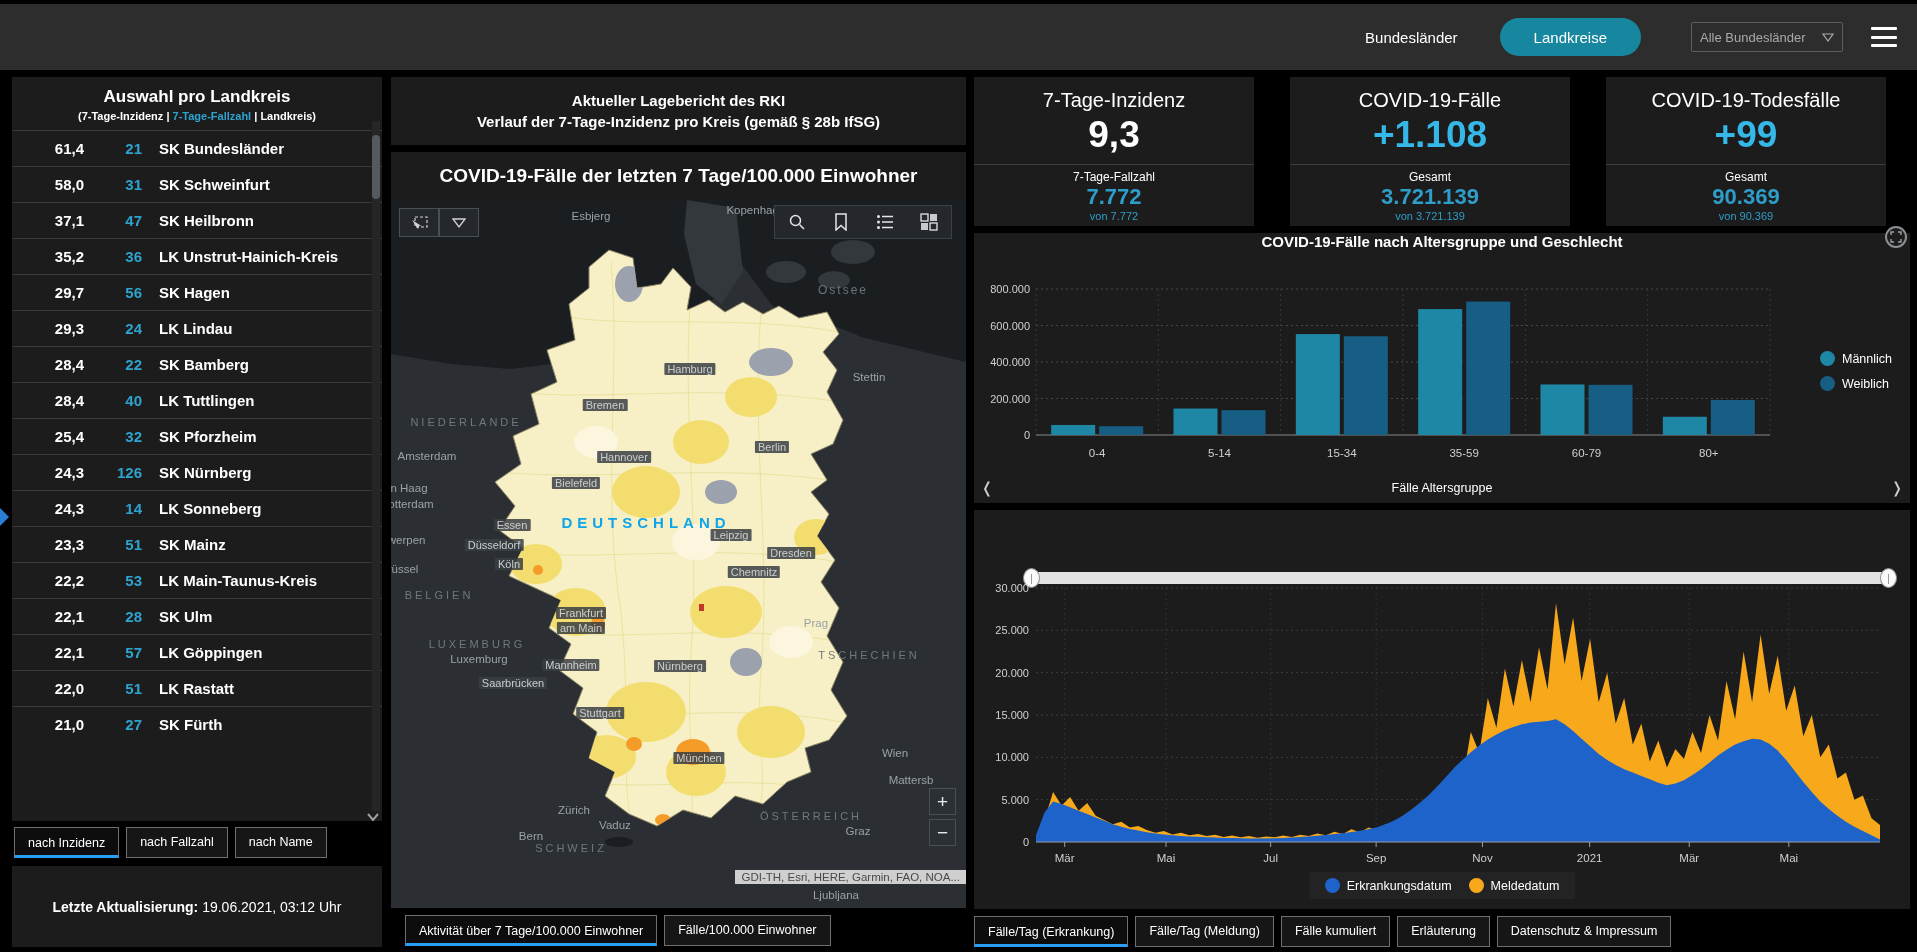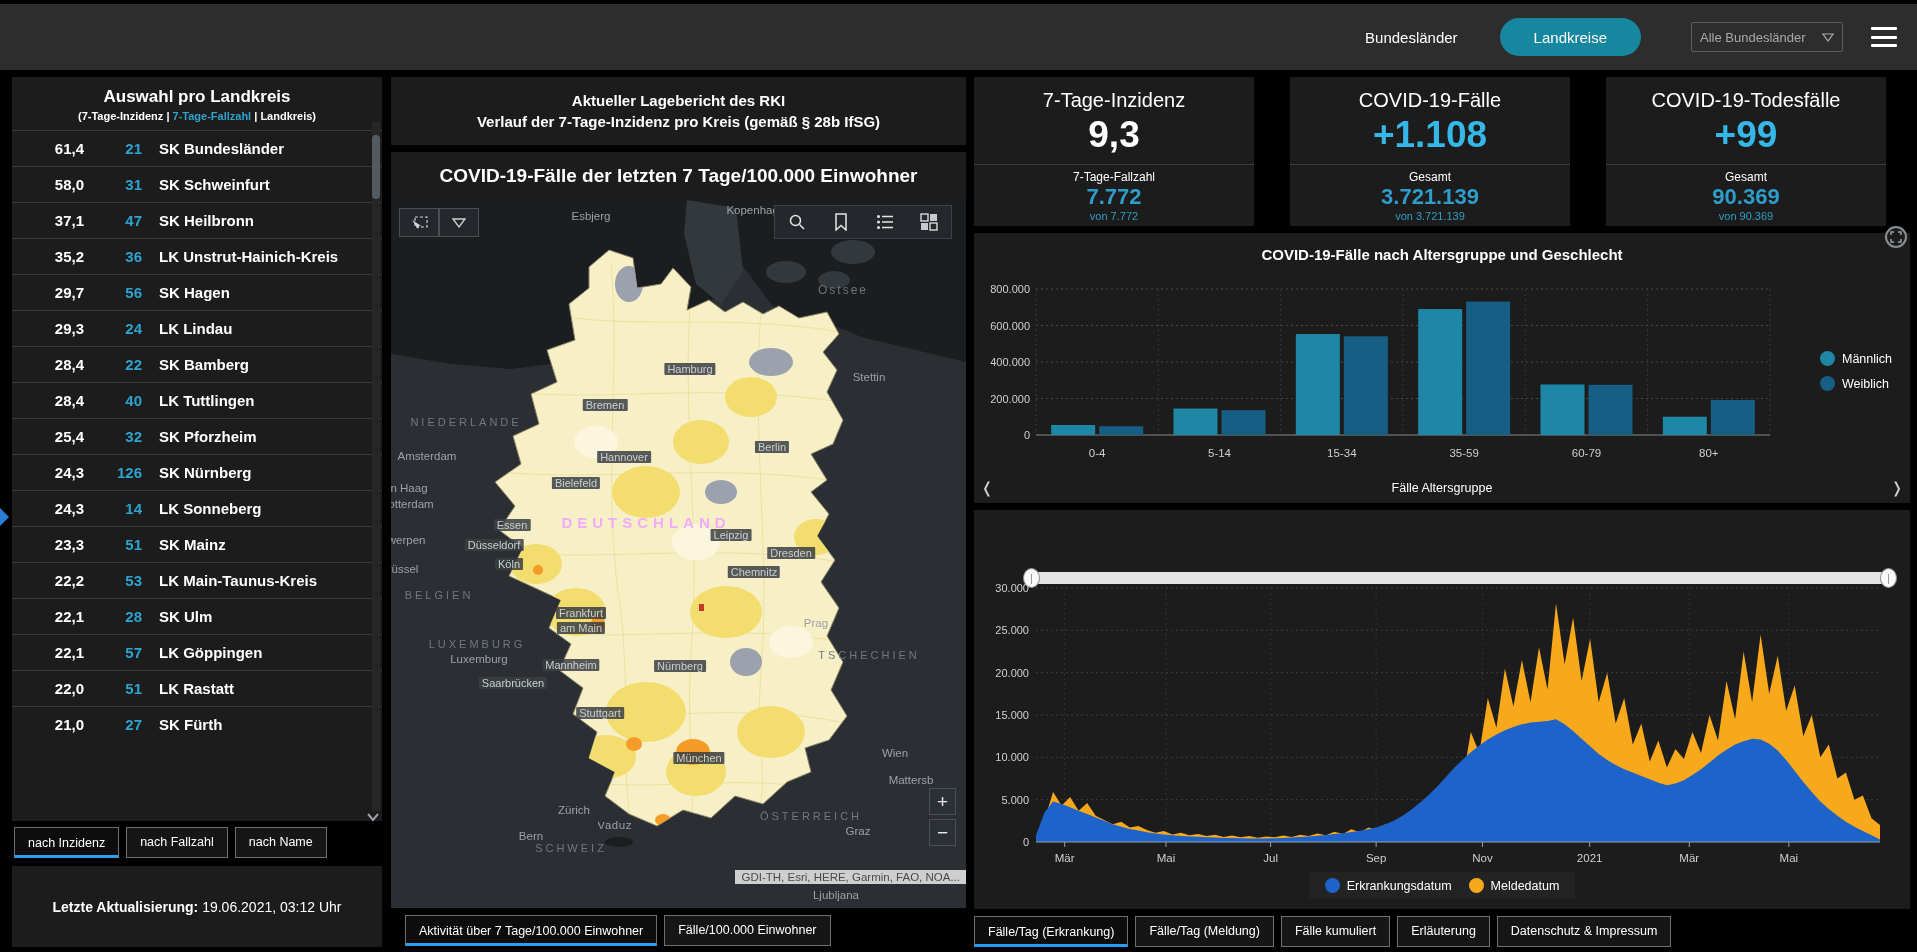--- a/index.html
+++ b/index.html
@@ -64,21 +64,21 @@
 
   #map-panel { left:391px; top:152px; width:575px; height:756px; background:#24282c; overflow:hidden; }
   #map-title { position:absolute; left:0; top:0; width:575px; height:48px; background:#1c1c1c;
                display:flex; align-items:center; justify-content:center; font-size:19px; font-weight:700; z-index:5; }
   #map-svg { position:absolute; left:0; top:0; }
   .map-label { position:absolute; z-index:4; white-space:nowrap; transform:translate(-50%,-50%);
                pointer-events:none; }
   .ml-place { font-size:11px; color:#c9ced2; background:rgba(58,62,66,.85); padding:0px 3px; border-radius:1px; }
   .ml-city  { font-size:11.5px; color:#9ba1a6; }
   .ml-country { font-size:11px; color:#71787d; letter-spacing:3px; }
-  .ml-country-big { font-size:15px; color:#f0abfc; letter-spacing:5px; font-weight:700; }
+  .ml-country-big { font-size:15px; color:#0ea5e9; letter-spacing:5px; font-weight:700; }
   .ml-water { font-size:12px; color:#6d7478; letter-spacing:2px; }
 
   .map-toolbox { position:absolute; z-index:6; display:flex; }
   .tool-btn { width:40px; height:29px; background:#24282c; border:1px solid #4a4f54; display:flex;
               align-items:center; justify-content:center; cursor:pointer; }
   #map-tools-left { left:8px; top:56px; }
   #map-tools-right { right:14px; top:53px; background:#24282c; border:1px solid #3c4145; height:34px; align-items:center; }
   #map-tools-right .tool-btn { border:none; width:44px; height:32px; }
   #map-zoom { right:10px; bottom:62px; flex-direction:column; z-index:6; position:absolute; }
   #map-zoom .tool-btn { width:27px; height:27px; font-size:19px; color:#e8e8e8; background:#2b3034; }
@@ -91,21 +91,21 @@
                display:flex; flex-direction:column; align-items:center; }
   .stat-card .st { font-size:20px; font-weight:400; margin-top:12px; }
   .stat-card .sv { font-size:37px; font-weight:700; margin-top:2px; }
   .stat-card .dv { width:100%; border-top:1px solid #3c3c3c; margin-top:8px; }
   .stat-card .sl { font-size:12px; margin-top:5px; }
   .stat-card .s2 { font-size:22px; font-weight:700; color:var(--stat-teal,#2f9dc9); }
   .stat-card .of { font-size:11px; color:var(--stat-teal,#2f9dc9); }
   .val-white { color:#fff; } .val-cyan { color:var(--stat-cyan,#35b8e8); }
 
   #age-panel { left:974px; top:233px; width:936px; height:270px; }
-  #age-title { text-align:center; font-size:15px; font-weight:700; padding-top:13px; }
+  #age-title { text-align:center; font-size:15px; font-weight:700; }
   #age-legend { position:absolute; right:18px; top:118px; display:flex; flex-direction:column; gap:10px; }
   .leg-item { display:flex; align-items:center; gap:7px; font-size:12.5px; }
   .leg-dot { width:15px; height:15px; border-radius:50%; }
   #age-footer { position:absolute; left:0; bottom:6px; width:100%; display:flex; align-items:center; }
   #age-footer .xl { flex:1; text-align:center; font-size:12.5px; }
   .pager { width:26px; color:#cfcfcf; font-size:15px; text-align:center; cursor:pointer; }
   #age-expand { position:absolute; right:3px; top:-7px; width:22px; height:22px; border-radius:50%;
                 border:2px solid #8a8f93; background:#1c1c1c; color:#9aa0a6; font-size:10px;
                 display:flex; align-items:center; justify-content:center; cursor:pointer; z-index:3; }
 
@@ -342,21 +342,21 @@
         <span class="map-label ml-place" style="left: 122px; top: 531px;">Saarbrücken</span>
         <span class="map-label ml-place" style="left: 180px; top: 513px;">Mannheim</span>
         <span class="map-label ml-place" style="left: 289px; top: 514px;">Nürnberg</span>
         <span class="map-label ml-place" style="left: 209px; top: 561px;">Stuttgart</span>
         <span class="map-label ml-place" style="left: 308px; top: 606px;">München</span>
         <span class="map-label ml-city" style="left: 504px; top: 601px;">Wien</span>
         <span class="map-label ml-city" style="left: 520px; top: 628px;">Mattersb</span>
         <span class="map-label ml-country" style="left: 420px; top: 664px;">ÖSTERREICH</span>
         <span class="map-label ml-city" style="left: 467px; top: 679px;">Graz</span>
         <span class="map-label ml-city" style="left: 183px; top: 658px;">Zürich</span>
-        <span class="map-label ml-city" style="left: 224px; top: 673px; font-family: Liberation Mono, monospace;">Vaduz</span>
+        <span class="map-label ml-city" style="left: 224px; top: 673px;">Vaduz</span>
         <span class="map-label ml-city" style="left: 140px; top: 684px;">Bern</span>
         <span class="map-label ml-country" style="left: 180px; top: 696px;">SCHWEIZ</span>
         <span class="map-label ml-country" style="left: 440px; top: 728px;">SLOWENIEN</span>
         <span class="map-label ml-city" style="left: 445px; top: 743px;">Ljubljana</span>
       </div>
 
     <div id="map-tools-left" class="map-toolbox">
       <div class="tool-btn">
         <svg width="18" height="16" viewBox="0 0 18 16">
             <rect x="5" y="2" width="12" height="10" fill="none" stroke="#cfd2d4" stroke-width="1.2" stroke-dasharray="3 2"></rect>

